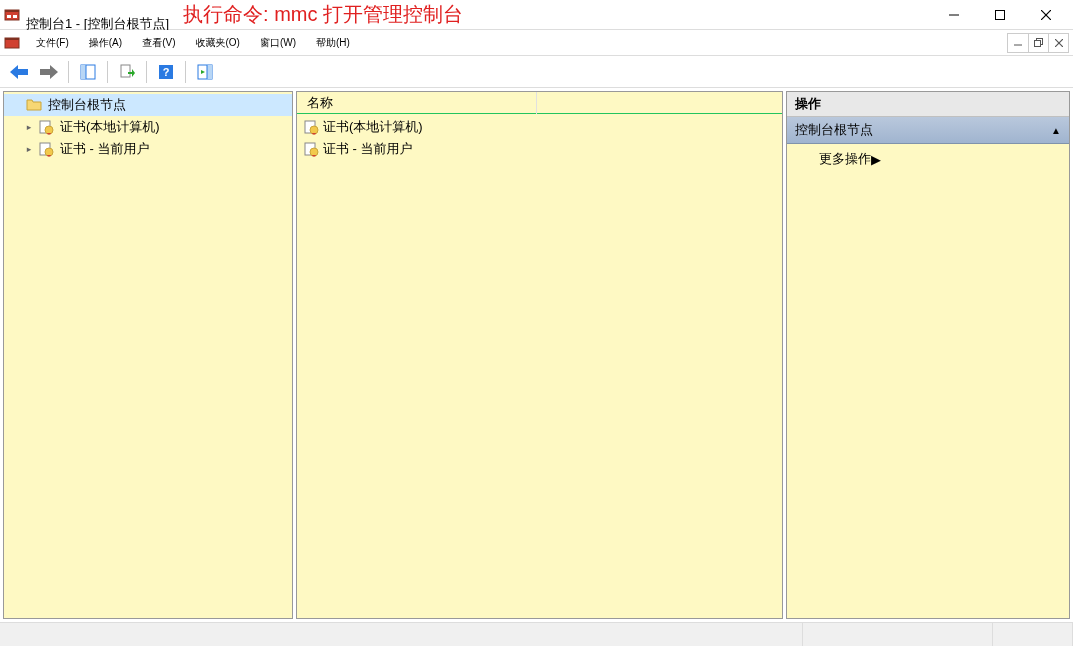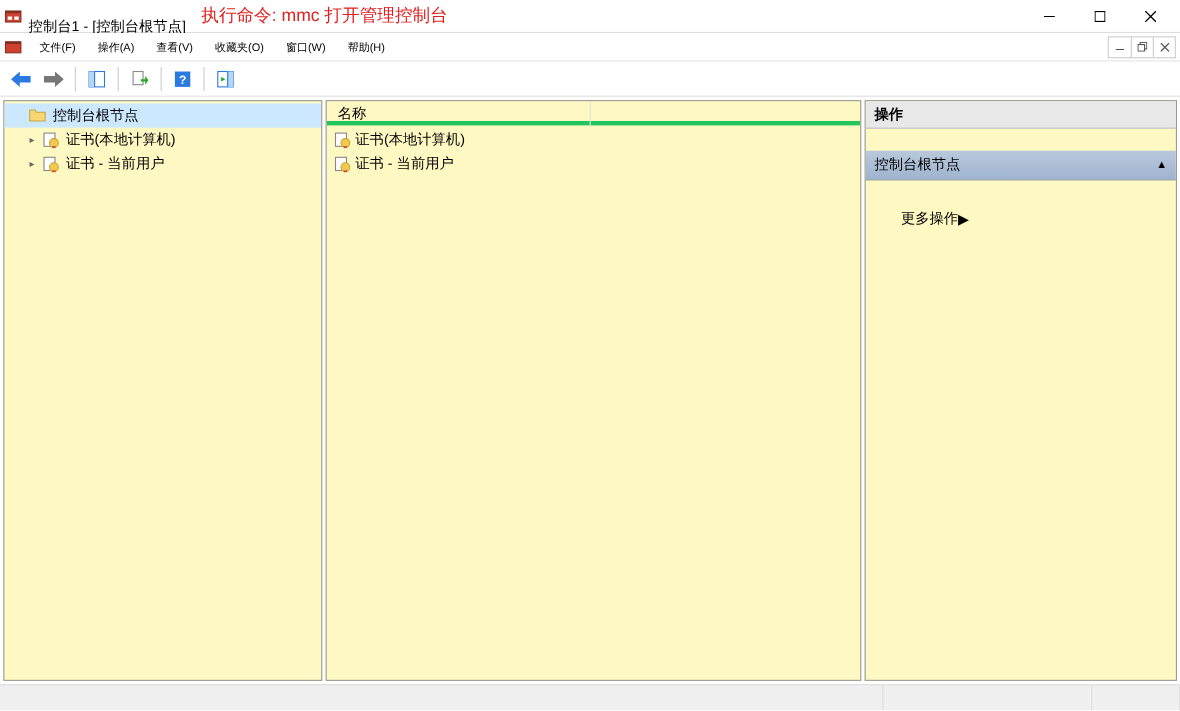--- a/index.html
+++ b/index.html
@@ -22,21 +22,21 @@
       border-bottom: 1px solid #ddd;
     }
     .title-bar .app-icon {
       width: 16px; height: 16px; margin-right: 6px;
       display: inline-flex; align-items: center; justify-content: center;
     }
     .title-bar .title-text { color: #000; font-size: 13px; margin-top: 19px; }
     .title-bar .annotation {
       margin-left: 14px;
       color: #e02020;
-      font-size: 16px;
+      font-size: 20px;
     }
     .title-bar-spacer { flex: 1; }
     .win-buttons { display: flex; }
     .win-button {
       width: 46px; height: 30px;
       display: flex; align-items: center; justify-content: center;
       color: #000;
     }
 
     .menu-bar {
@@ -98,21 +98,21 @@
     }
     .pane {
       border: 1px solid #999;
       background: #fef9c3;
       overflow: auto;
       display: flex;
       flex-direction: column;
     }
     .tree-pane { width: 290px; }
     .list-pane { flex: 1; }
-    .actions-pane { width: 284px; gap: 20px; }
+    .actions-pane { width: 284px; }
 
     .tree-root {
       padding: 2px 0;
     }
     .tree-item {
       display: flex; align-items: center;
       height: 22px;
       padding-left: 6px;
       gap: 2px;
     }
@@ -127,21 +127,21 @@
     }
     .tree-item .tree-icon {
       width: 16px; height: 16px; margin-right: 4px;
       display: inline-flex; align-items: center; justify-content: center;
     }
     .tree-item.child { padding-left: 18px; }
 
     .list-header {
       height: 22px;
       display: flex; align-items: flex-start;
-      border-bottom: 4px solid #22c55e;
+      border-bottom: 1px solid #22c55e;
     }
     .list-col-header {
       padding: 2px 10px;
       font-size: 13px;
       border-right: 1px solid #e0e0e0;
     }
     .list-body { padding: 2px 0; }
     .list-row {
       display: flex; align-items: center;
       height: 22px;

